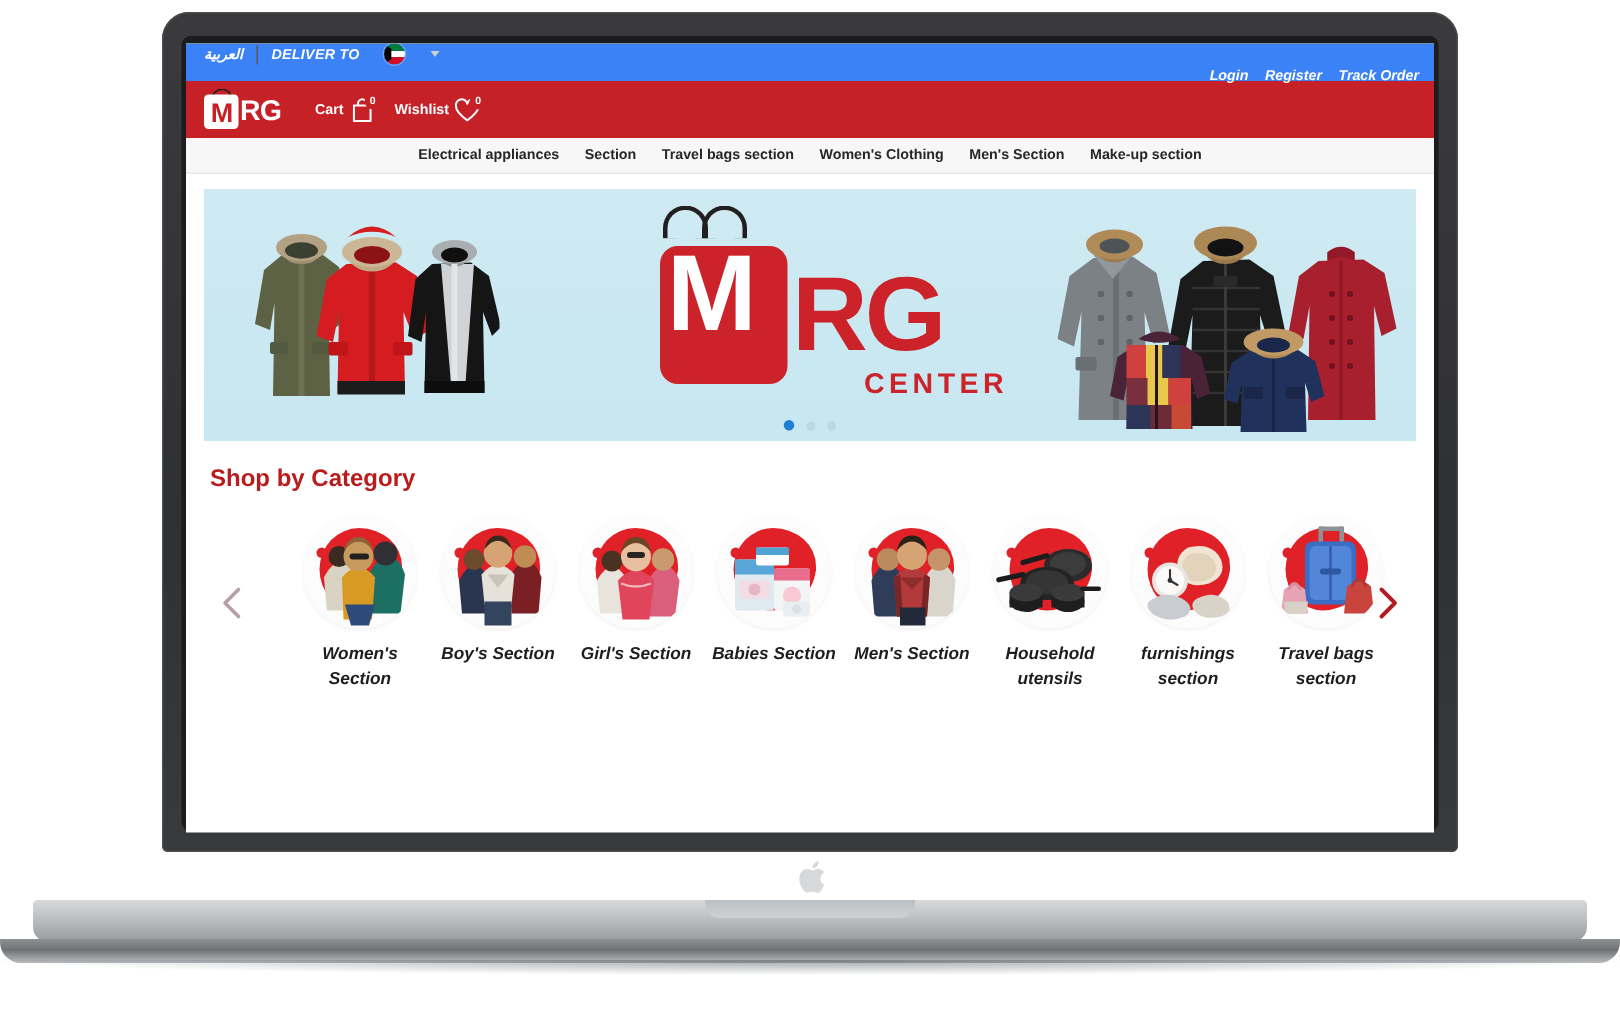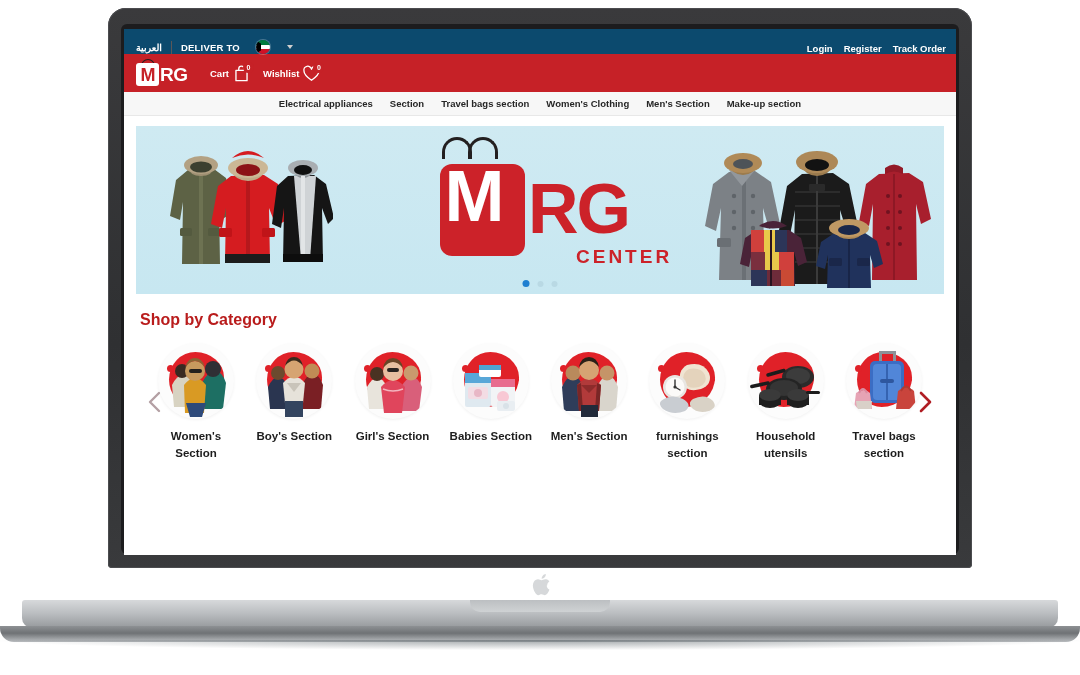--- a/index.html
+++ b/index.html
@@ -71,24 +71,25 @@
     position: absolute;
     left: 124px; top: 29px;
     width: 832px; height: 526px;
     background: #ffffff;
     overflow: hidden;
   }
 
   
   #topbar {
     height: 25px;
-    background: #0c4a6e;
-    display: flex; align-items: flex-end;
+    background: #3b82f6;
+    display: flex; align-items: flex-start;
     padding: 0 10px;
     color: #fff;
+    font-style: italic;
   }
   .topbar-left { display: flex; align-items: center; gap: 0; }
   #lang-link {
     font-size: 9.5px; font-weight: bold; color: #fff;
     padding: 0 9px 0 2px;
     border-right: 1px solid #5b5758;
     line-height: 13px;
   }
   #deliver-to-group {
     display: flex; align-items: center; gap: 16px;
@@ -259,22 +260,23 @@
   .hero-dot { width: 6px; height: 6px; border-radius: 50%; background: #b9d9e4; }
   .hero-dot.active { background: #1f7fd0; width: 7px; height: 7px; }
 
   
   #shop-title {
     font-size: 16px; font-weight: bold; color: #b91c1c;
     margin: 17px 0 14px 4px;
   }
   #category-carousel { position: relative; }
   #category-row {
-    display: flex; justify-content: space-between;
+    display: flex; justify-content: flex-end;
     padding: 0 14px;
+    font-style: italic;
   }
   .category-item {
     width: 92px;
     display: flex; flex-direction: column; align-items: center;
   }
   .cat-circle {
     width: 76px; height: 76px; border-radius: 50%;
     background: #fcfcfc;
     position: relative; overflow: hidden;
     box-shadow: 0 1px 3px rgba(0,0,0,.06);
@@ -601,40 +603,20 @@
             </div>
             <div class="cat-label">Men's Section</div>
           </div>
 
           <div class="category-item">
             <div class="cat-circle">
               <span class="cat-splash"></span>
                 <span class="cat-dot-a"></span>
                 <span class="cat-dot-b"></span>
               <svg class="cat-art" viewBox="0 0 76 76">
-                <path d="M38 22 q16 -4 22 8 q4 11 -8 16 q-14 4 -20 -6 q-4 -12 6 -18 z" fill="#f0e4d2"></path>
-                <path d="M40 26 q12 -2 16 6 q3 8 -6 12 q-11 3 -15 -5 q-3 -9 5 -13 z" fill="#e4d3bc"></path>
-                <circle cx="26" cy="44" r="12" fill="#e8e6e2"></circle>
-                <circle cx="26" cy="44" r="9.5" fill="#fbfaf8"></circle>
-                <circle cx="26" cy="44" r="1.6" fill="#333"></circle>
-                <line x1="26" y1="44" x2="26" y2="37" stroke="#333" stroke-width="1.4" stroke-linecap="round"></line>
-                <line x1="26" y1="44" x2="31" y2="47" stroke="#333" stroke-width="1.4" stroke-linecap="round"></line>
-                <path d="M12 58 q10 -8 22 -2 q10 6 2 12 q-12 5 -22 -2 q-5 -5 -2 -8 z" fill="#c9cdd2"></path>
-                <path d="M44 56 q12 -6 20 2 q5 7 -4 10 q-12 3 -18 -4 q-3 -5 2 -8 z" fill="#d9d2c6"></path>
-              </svg>
-            </div>
-            <div class="cat-label">furnishings section</div>
-          </div>
-
-          <div class="category-item">
-            <div class="cat-circle">
-              <span class="cat-splash"></span>
-                <span class="cat-dot-a"></span>
-                <span class="cat-dot-b"></span>
-              <svg class="cat-art" viewBox="0 0 76 76">
                 <ellipse cx="50" cy="34" rx="16" ry="11" fill="#2b2b2b"></ellipse>
                 <ellipse cx="50" cy="33" rx="12" ry="8" fill="#3c3c3c"></ellipse>
                 <rect x="18" y="28" width="20" height="3.5" rx="1.7" fill="#1c1c1c" transform="rotate(-16 28 30)"></rect>
                 <ellipse cx="36" cy="46" rx="18" ry="11" fill="#242424"></ellipse>
                 <ellipse cx="36" cy="45" rx="14" ry="8" fill="#353535"></ellipse>
                 <rect x="2" y="40" width="20" height="3.5" rx="1.7" fill="#1c1c1c" transform="rotate(-12 12 42)"></rect>
                 <ellipse cx="22" cy="58" rx="11" ry="7" fill="#1e1e1e"></ellipse>
                 <rect x="11" y="52" width="22" height="10" fill="#1e1e1e"></rect>
                 <ellipse cx="22" cy="52" rx="11" ry="6" fill="#3a3a3a"></ellipse>
                 <ellipse cx="50" cy="58" rx="11" ry="7" fill="#1e1e1e"></ellipse>
@@ -645,20 +627,40 @@
             </div>
             <div class="cat-label">Household utensils</div>
           </div>
 
           <div class="category-item">
             <div class="cat-circle">
               <span class="cat-splash"></span>
                 <span class="cat-dot-a"></span>
                 <span class="cat-dot-b"></span>
               <svg class="cat-art" viewBox="0 0 76 76">
+                <path d="M38 22 q16 -4 22 8 q4 11 -8 16 q-14 4 -20 -6 q-4 -12 6 -18 z" fill="#f0e4d2"></path>
+                <path d="M40 26 q12 -2 16 6 q3 8 -6 12 q-11 3 -15 -5 q-3 -9 5 -13 z" fill="#e4d3bc"></path>
+                <circle cx="26" cy="44" r="12" fill="#e8e6e2"></circle>
+                <circle cx="26" cy="44" r="9.5" fill="#fbfaf8"></circle>
+                <circle cx="26" cy="44" r="1.6" fill="#333"></circle>
+                <line x1="26" y1="44" x2="26" y2="37" stroke="#333" stroke-width="1.4" stroke-linecap="round"></line>
+                <line x1="26" y1="44" x2="31" y2="47" stroke="#333" stroke-width="1.4" stroke-linecap="round"></line>
+                <path d="M12 58 q10 -8 22 -2 q10 6 2 12 q-12 5 -22 -2 q-5 -5 -2 -8 z" fill="#c9cdd2"></path>
+                <path d="M44 56 q12 -6 20 2 q5 7 -4 10 q-12 3 -18 -4 q-3 -5 2 -8 z" fill="#d9d2c6"></path>
+              </svg>
+            </div>
+            <div class="cat-label">furnishings section</div>
+          </div>
+
+          <div class="category-item">
+            <div class="cat-circle">
+              <span class="cat-splash"></span>
+                <span class="cat-dot-a"></span>
+                <span class="cat-dot-b"></span>
+              <svg class="cat-art" viewBox="0 0 76 76">
                 <rect x="33" y="8" width="3" height="12" fill="#8d9297"></rect>
                 <rect x="47" y="8" width="3" height="12" fill="#8d9297"></rect>
                 <rect x="33" y="8" width="17" height="3" rx="1.5" fill="#8d9297"></rect>
                 <rect x="24" y="18" width="34" height="42" rx="5" fill="#3b6dc4"></rect>
                 <rect x="27" y="21" width="28" height="36" rx="4" fill="#5186d8"></rect>
                 <line x1="41" y1="21" x2="41" y2="57" stroke="#2f5ba8" stroke-width="1.6"></line>
                 <rect x="34" y="36" width="14" height="4" rx="2" fill="#2e579f"></rect>
                 <path d="M10 50 q8 -6 14 0 l2 16 h-18 z" fill="#e6a3b4"></path>
                 <path d="M13 50 q4 -8 8 0" fill="none" stroke="#d98da2" stroke-width="2"></path>
                 <path d="M10 58 l16 0 l-1 8 h-14 z" fill="#d9d0c8"></path>

